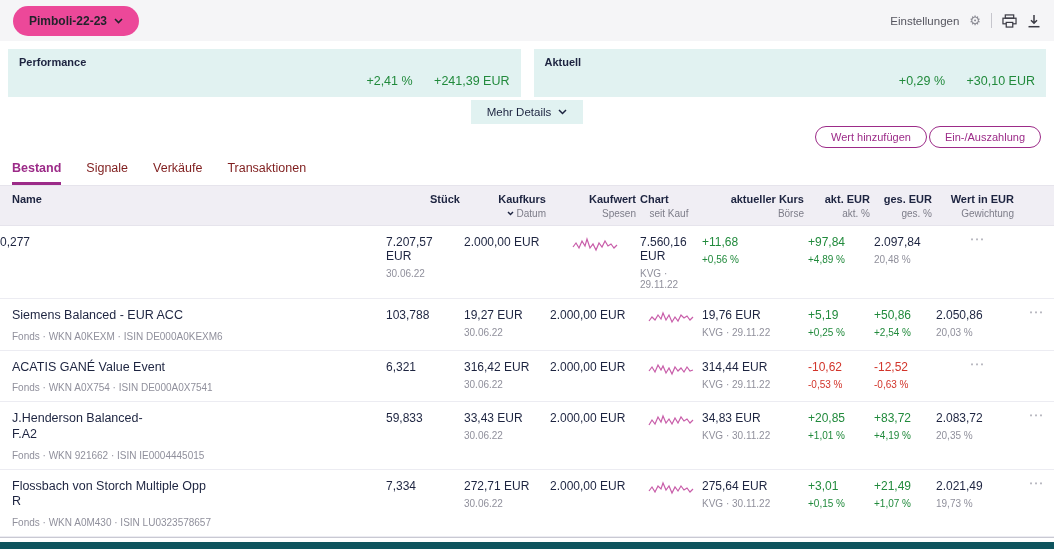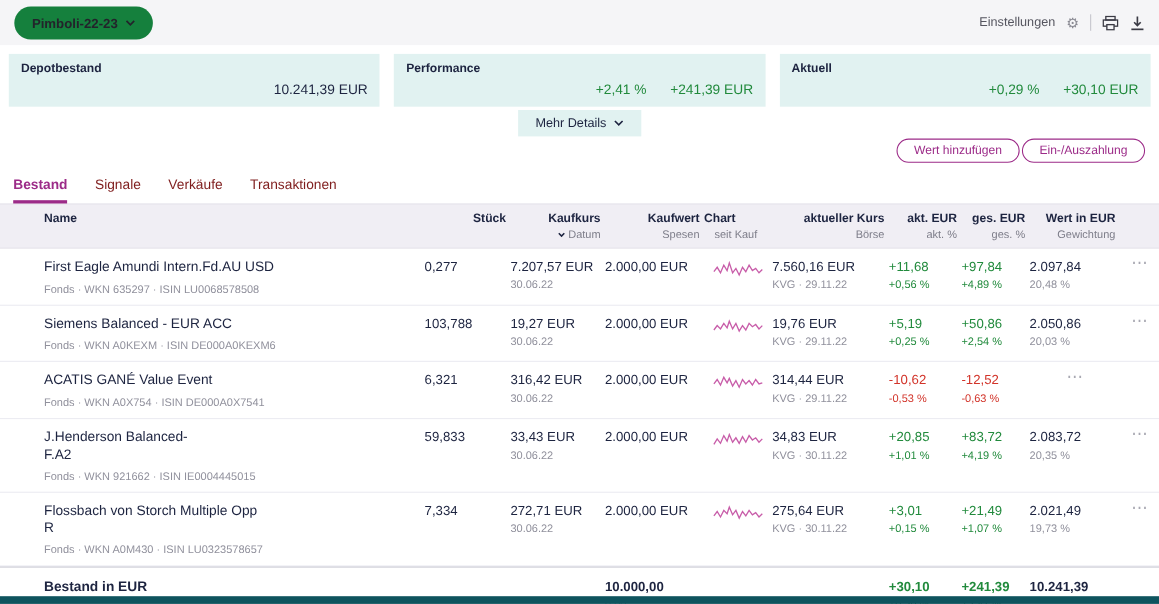--- a/index.html
+++ b/index.html
@@ -5,21 +5,21 @@
   * { box-sizing: border-box; margin: 0; padding: 0; }
   html, body { width: 1054px; height: 549px; }
   body {
     overflow: hidden; position: relative;
     font-family: "Liberation Sans", sans-serif;
     background: #ffffff; color: #1d2440;
   }
   
   .topbar { height: 41px; background: #f5f5f7; display: flex; align-items: center;
             justify-content: space-between; padding: 0 13px; }
-  .portfolio-pill { display: inline-flex; align-items: center; gap: 7px; background: #15803d;
+  .portfolio-pill { display: inline-flex; align-items: center; gap: 7px; background: #ec4899;
             border: none; border-radius: 17px; padding: 8px 16px; font-family: inherit;
             font-size: 12px; font-weight: bold; color: #23232b; cursor: pointer; }
   .topbar-right { display: flex; align-items: center; gap: 10px; }
   .settings-label { font-size: 11.5px; color: #55555f; }
   .gear-glyph { font-size: 13px; color: #8a8a93; line-height: 1; }
   .icon-btn { background: none; border: none; cursor: pointer; display: flex; align-items: center; padding: 0; }
   .sep { width: 1px; height: 15px; background: #c6c6cd; }
   
   .cards { display: flex; gap: 13px; padding: 8px 8px 0; }
   .card { flex: 1; background: #e1f2f1; padding: 7px 11px 9px; min-height: 46px; }
@@ -32,21 +32,21 @@
               font-family: inherit; font-size: 11.5px; color: #1d2440; padding: 6px 16px; cursor: pointer; }
   .actions-row { display: flex; justify-content: flex-end; gap: 2px; padding: 2px 13px 0; }
   .action-btn { background: #fff; border: 1px solid #9c2b88; color: #9c2b88; border-radius: 14px;
                 padding: 4px 15px; font-family: inherit; font-size: 11px; cursor: pointer; }
   
   .tabs { display: flex; gap: 25px; padding: 13px 12px 0; }
   .tab { font-size: 12.5px; color: #7f1d1d; padding-bottom: 7px; cursor: pointer; border-bottom: 3px solid transparent; }
   .tab.active { color: #9c2b88; font-weight: bold; border-bottom-color: #9c2b88; }
   
   .grid-row { display: grid;
-    grid-template-columns: minmax(0,1fr) 78px 86px 90px 62px 106px 66px 62px 82px 36px; padding-left: 28px; }
+    grid-template-columns: minmax(0,1fr) 78px 86px 90px 62px 106px 66px 62px 82px 36px; }
   .thead { background: #f0eef4; border-top: 1px solid #e6e4ec; border-bottom: 1px solid #e6e4ec; }
   .th { text-align: right; padding: 7px 4px 6px 0; }
   .th .l1 { font-size: 11px; font-weight: bold; }
   .th .l2 { font-size: 10px; color: #7d7d89; margin-top: 3px; display: flex; justify-content: flex-end; align-items: center; gap: 3px; }
   .th.left { text-align: left; padding-left: 12px; }
   .th.center { text-align: left; }
   .th.center .l2 { justify-content: center; }
   .trow { border-bottom: 1px solid #ececf2; }
   .cell { padding: 9px 4px 8px 0; text-align: left; }
   .name-cell { text-align: left; padding-left: 12px; }
@@ -99,26 +99,20 @@
             <path d="M7 1v8M4 6.2l3 3 3-3" fill="none" stroke="#3a3a44" stroke-width="1.5"></path>
             <path d="M1.5 12.7h11" stroke="#3a3a44" stroke-width="1.5"></path>
           </svg>
       </span>
     </button>
   </div>
 </div>
 
 <div class="cards">
   <div class="card">
-    <div class="card-label">Depotbestand</div>
-    <div class="card-values">
-      <span>10.241,39 EUR</span>
-    </div>
-  </div>
-  <div class="card">
     <div class="card-label">Performance</div>
     <div class="card-values">
       <span class="pct">+2,41 %</span>
       <span class="green">+241,39 EUR</span>
     </div>
   </div>
   <div class="card">
     <div class="card-label">Aktuell</div>
     <div class="card-values">
       <span class="pct">+0,29 %</span>
@@ -201,24 +195,20 @@
   <div class="th">
     <div class="l1">Wert in EUR</div>
     <div class="l2">
         <span>Gewichtung</span>
       </div>
   </div>
   <div class="th"></div>
 </div>
 
 <div class="grid-row trow">
-  <div class="cell name-cell">
-    <div class="title">First Eagle Amundi Intern.Fd.AU USD</div>
-    <div class="subtitle">Fonds · WKN 635297 · ISIN LU0068578508</div>
-  </div>
   <div class="cell">
       <div class="v">0,277</div>
     </div>
   <div class="cell">
       <div class="v">7.207,57 EUR</div>
       <div class="s">30.06.22</div>
     </div>
   <div class="cell">
       <div class="v">2.000,00 EUR</div>
     </div>

